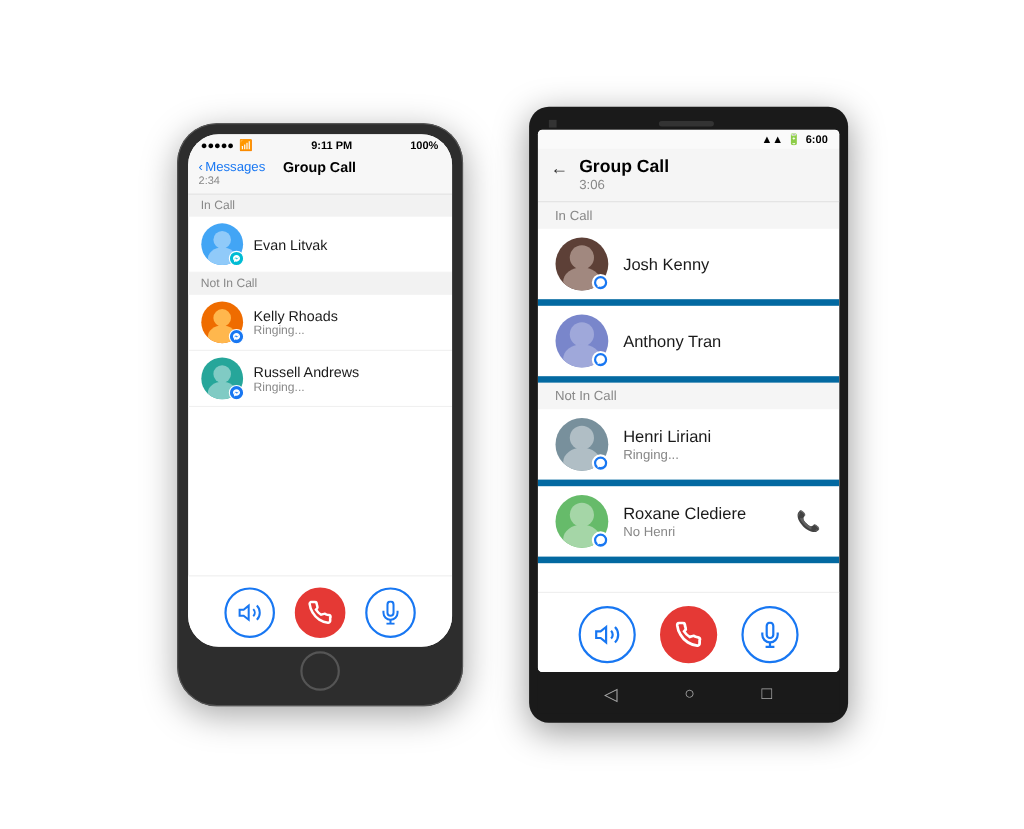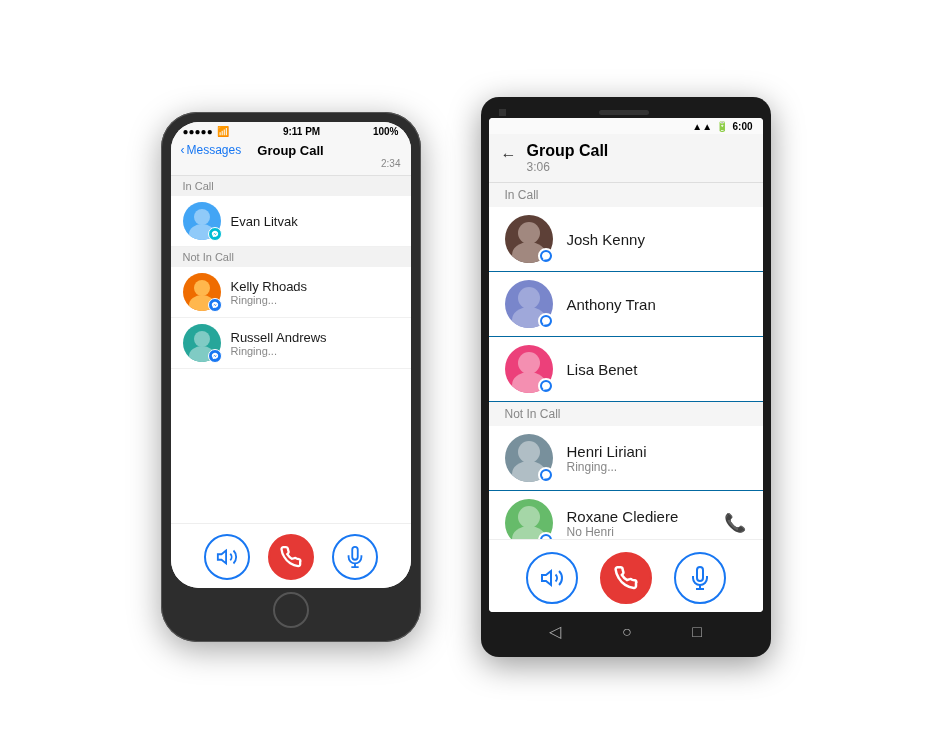--- a/index.html
+++ b/index.html
@@ -73,21 +73,21 @@
 
     .iphone-nav-title {
       text-align: center;
       font-size: 13px;
       font-weight: 600;
       color: #000;
       margin-top: -14px;
     }
 
     .iphone-nav-subtitle {
-      text-align: right;
+      text-align: left;
       font-size: 10px;
       color: #888;
     }
 
     .iphone-content {
       flex: 1;
       overflow: hidden;
     }
 
     .section-header {
@@ -263,21 +263,21 @@
       padding: 5px 16px;
       font-size: 12px;
       color: #888;
       font-weight: 400;
     }
 
     .android-contact-item {
       display: flex;
       align-items: center;
       padding: 8px 16px;
-      border-bottom: 1px solid #0369a1;
+      border-bottom: 6px solid #0369a1;
       gap: 14px;
     }
 
     .android-avatar-wrap {
       position: relative;
       width: 48px;
       height: 48px;
       flex-shrink: 0;
     }
 
@@ -548,38 +548,20 @@
               <svg width="10" height="10" viewBox="0 0 10 10">
                   <path d="M5 1C2.8 1 1 2.7 1 4.8c0 1.1.5 2.1 1.3 2.8v1.6l1.5-.8c.4.1.8.2 1.2.2 2.2 0 4-1.7 4-3.8S7.2 1 5 1z" fill="white"></path>
                 </svg>
             </div>
           </div>
           <div>
             <div class="android-contact-name">Anthony Tran</div>
           </div>
         </div>
 
-        <div class="android-contact-item">
-          <div class="android-avatar-wrap">
-            <div class="android-avatar-circle av-lisa">
-              <svg width="48" height="48" viewBox="0 0 48 48">
-                  <circle cx="24" cy="18" r="11" fill="#f48fb1"></circle>
-                  <ellipse cx="24" cy="40" rx="17" ry="13" fill="#f48fb1"></ellipse>
-                </svg>
-            </div>
-            <div class="android-messenger-badge">
-              <svg width="10" height="10" viewBox="0 0 10 10">
-                  <path d="M5 1C2.8 1 1 2.7 1 4.8c0 1.1.5 2.1 1.3 2.8v1.6l1.5-.8c.4.1.8.2 1.2.2 2.2 0 4-1.7 4-3.8S7.2 1 5 1z" fill="white"></path>
-                </svg>
-            </div>
-          </div>
-          <div>
-            <div class="android-contact-name">Lisa Benet</div>
-          </div>
-        </div>
 
         <div class="android-section-header">Not In Call</div>
 
         <div class="android-contact-item">
           <div class="android-avatar-wrap">
             <div class="android-avatar-circle av-henri">
               <svg width="48" height="48" viewBox="0 0 48 48">
                   <circle cx="24" cy="18" r="11" fill="#b0bec5"></circle>
                   <ellipse cx="24" cy="40" rx="17" ry="13" fill="#b0bec5"></ellipse>
                 </svg>

